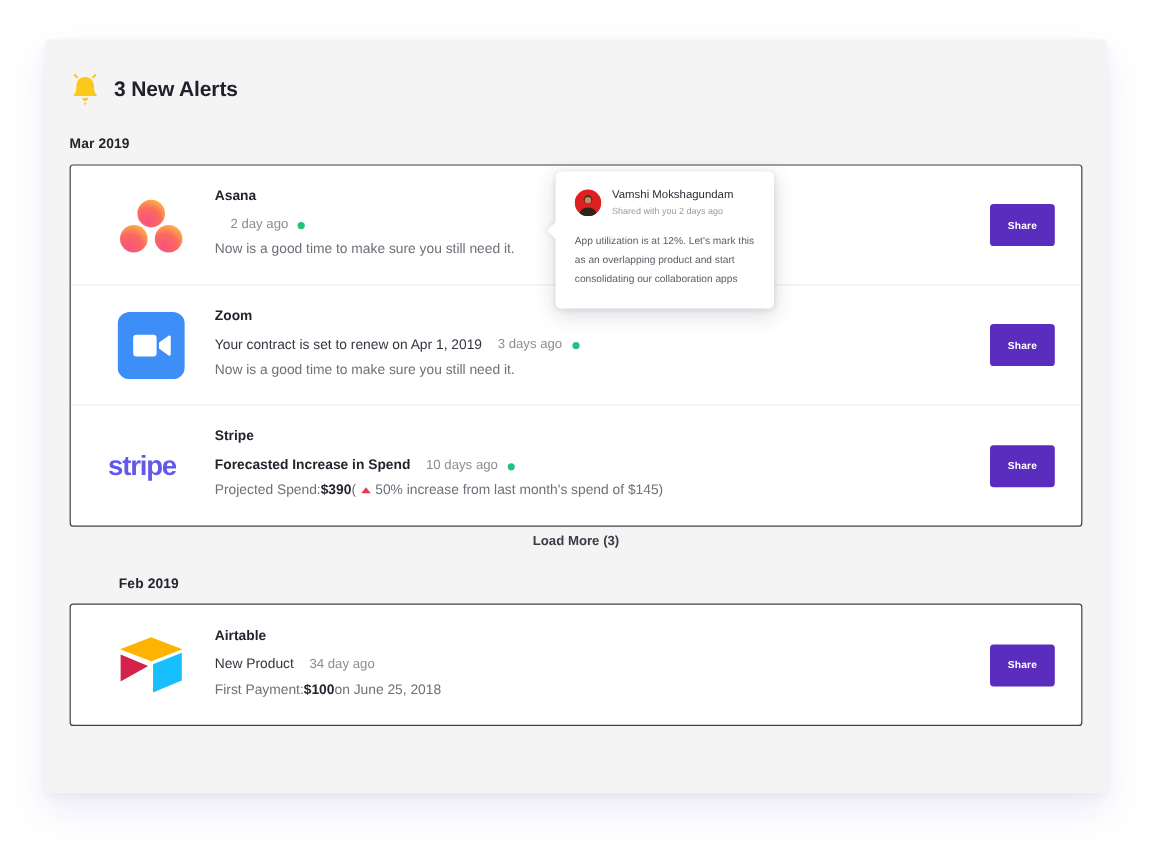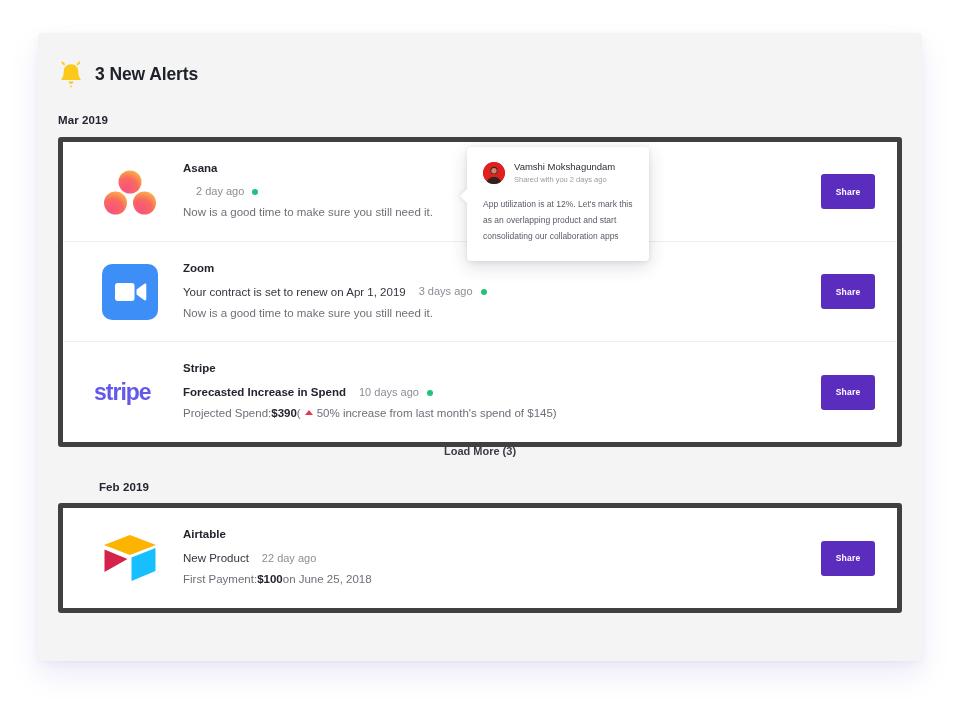--- a/index.html
+++ b/index.html
@@ -68,21 +68,21 @@
   }
   #month-mar { top: 81px; }
   #month-feb { top: 448px; padding-left: 41px; }
 
   
   .card {
     position: absolute;
     left: 20px;
     width: 844px;
     background: #ffffff;
-    border: 5px solid #404040;
+    border: 1px solid #404040;
     border-radius: 3px;
   }
   #card-mar { top: 104px; }
   #card-feb { top: 470px; }
 
   .alert-row {
     position: relative;
     display: flex;
     align-items: center;
     height: 100px;
@@ -418,21 +418,21 @@
               <path d="M30 4 L56 14 L30 24 L4 14 z" fill="#fcb400"></path>
               <path d="M31.5 26.5 L55.5 17 V40 L31.5 50 z" fill="#18bfff"></path>
               <path d="M4.5 18.5 L27.5 28 L4.5 41 z" fill="#d4224b"></path>
             </svg>
           </span>
         </div>
         <div class="alert-body">
           <div class="app-name">Airtable</div>
           <div class="alert-line">
             <span class="alert-headline">New Product</span>
-            <span class="time-ago">22 day ago</span>
+            <span class="time-ago">34 day ago</span>
           </div>
           <div class="alert-line sub">
             <span>First Payment: </span>
             <span class="amount-bold">$100</span>
             <span> on June 25, 2018</span>
           </div>
         </div>
         <button class="share-btn">Share</button>
       </div>
     </div>

